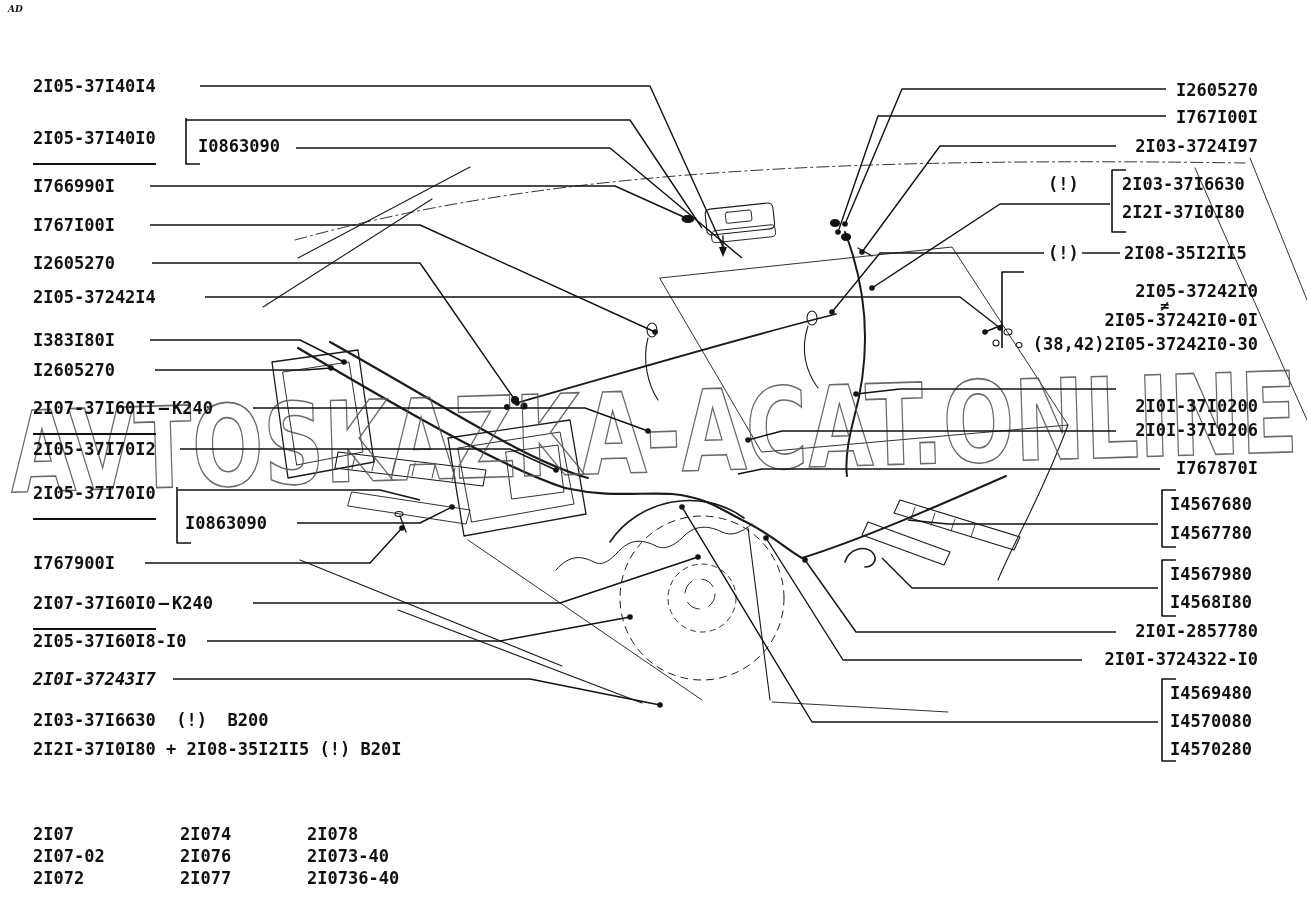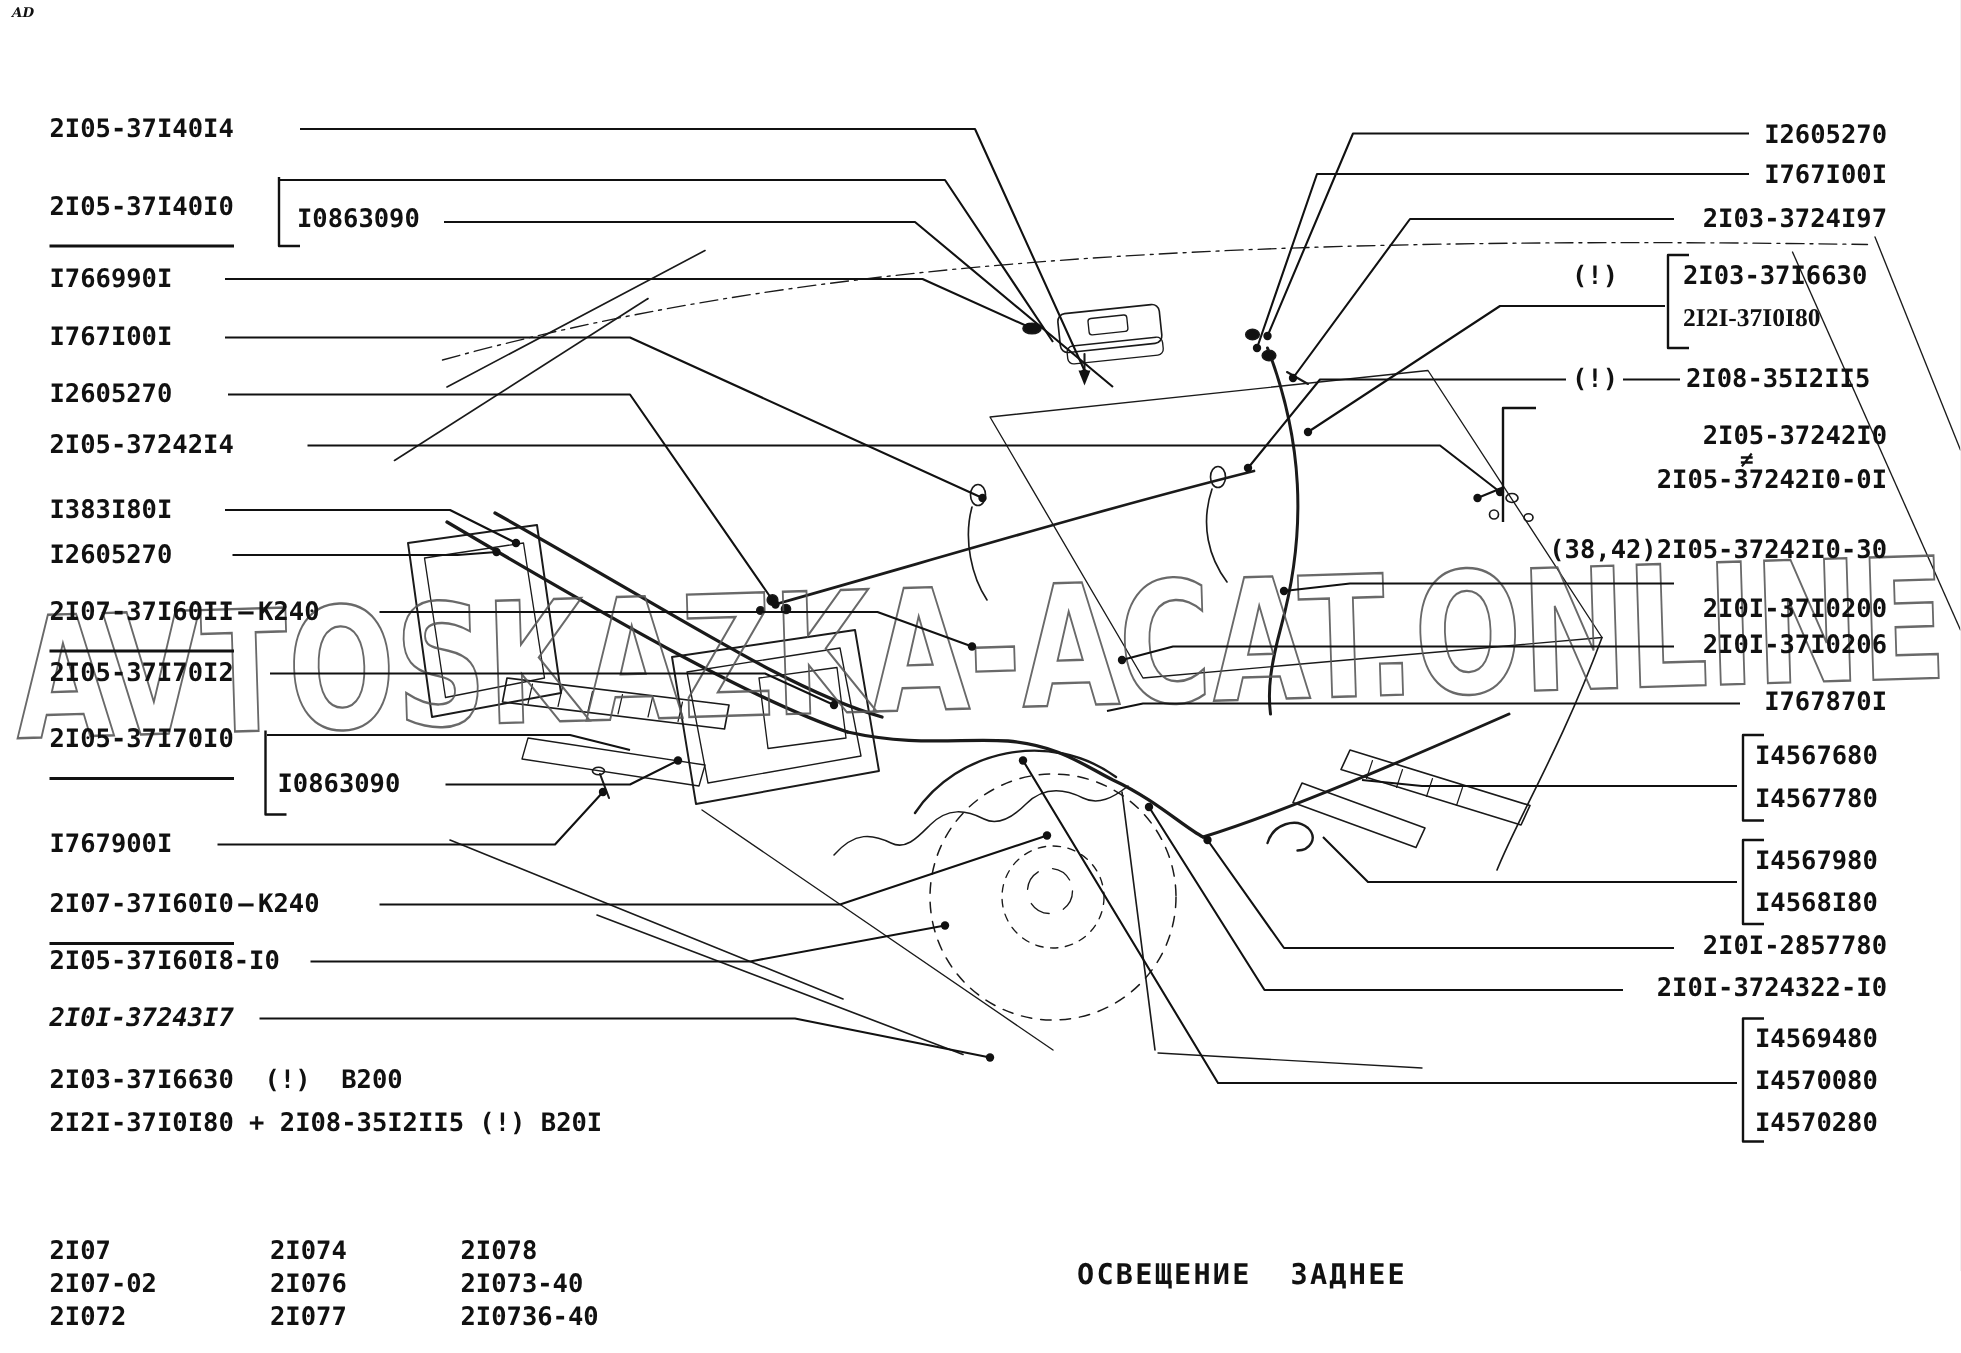--- a/index.html
+++ b/index.html
@@ -181,26 +181,26 @@
       <div class="lbl" style="left: 33px; top: 593px;"><span class="ul">2I07-37I60I0</span><span class="dash">—</span><span>К240</span></div>
       <div class="lbl" style="left: 33px; top: 631px;">2I05-37I60I8-I0</div>
       <div class="lbl" style="left: 33px; top: 669px; font-style: italic;">2I0I-37243I7</div>
       <div class="lbl" style="left: 33px; top: 710px;">2I03-37I6630  (!)  В200</div>
       <div class="lbl" style="left: 33px; top: 739px;">2I2I-37I0I80 + 2I08-35I2II5 (!) В20I</div>
       <div class="lbl" style="right: 49px; top: 80px;">I2605270</div>
       <div class="lbl" style="right: 49px; top: 107px;">I767I00I</div>
       <div class="lbl" style="right: 49px; top: 136px;">2I03-3724I97</div>
       <div class="lbl" style="left: 1048px; top: 174px;">(!)</div>
       <div class="lbl" style="left: 1122px; top: 174px;">2I03-37I6630</div>
-      <div class="lbl" style="left: 1122px; top: 202px; font-family: Liberation Serif, serif;">2I2I-37I0I80</div>
+      <div class="lbl" style="left: 1122px; top: 202px;">2I2I-37I0I80</div>
       <div class="lbl" style="left: 1048px; top: 243px;">(!)</div>
       <div class="lbl" style="left: 1124px; top: 243px;">2I08-35I2II5</div>
       <div class="lbl" style="right: 49px; top: 281px;">2I05-37242I0</div>
       <div class="lbl" style="right: 49px; top: 310px;">2I05-37242I0-0I</div>
-      <div class="lbl" style="right: 49px; top: 357px;">(38,42)2I05-37242I0-30</div>
+      <div class="lbl" style="right: 49px; top: 334px;">(38,42)2I05-37242I0-30</div>
       <div class="lbl neq" style="left: 1160px; top: 296px;">≠</div>
       <div class="lbl" style="right: 49px; top: 396px; text-align: right;">2I0I-37I0200</div>
       <div class="lbl" style="right: 49px; top: 420px;">2I0I-37I0206</div>
       <div class="lbl" style="right: 49px; top: 458px;">I767870I</div>
       <div class="lbl" style="left: 1170px; top: 494px;">I4567680</div>
       <div class="lbl" style="left: 1170px; top: 523px;">I4567780</div>
       <div class="lbl" style="left: 1170px; top: 564px;">I4567980</div>
       <div class="lbl" style="left: 1170px; top: 592px;">I4568I80</div>
       <div class="lbl" style="right: 49px; top: 621px;">2I0I-2857780</div>
       <div class="lbl" style="right: 49px; top: 649px;">2I0I-3724322-I0</div>
@@ -214,14 +214,13 @@
       <div class="lbl" style="left: 33px; top: 846px;">2I07-02</div>
       <div class="lbl" style="left: 33px; top: 868px;">2I072</div>
       <div class="lbl" style="left: 180px; top: 824px;">2I074</div>
       <div class="lbl" style="left: 180px; top: 846px;">2I076</div>
       <div class="lbl" style="left: 180px; top: 868px;">2I077</div>
       <div class="lbl" style="left: 307px; top: 824px;">2I078</div>
       <div class="lbl" style="left: 307px; top: 846px;">2I073-40</div>
       <div class="lbl" style="left: 307px; top: 868px;">2I0736-40</div>
     </div>
 
-  <div class="caption">ОСВЕЩЕНИЕ  ЗАДНЕЕ</div>
 </div>
 
 </body></html>

